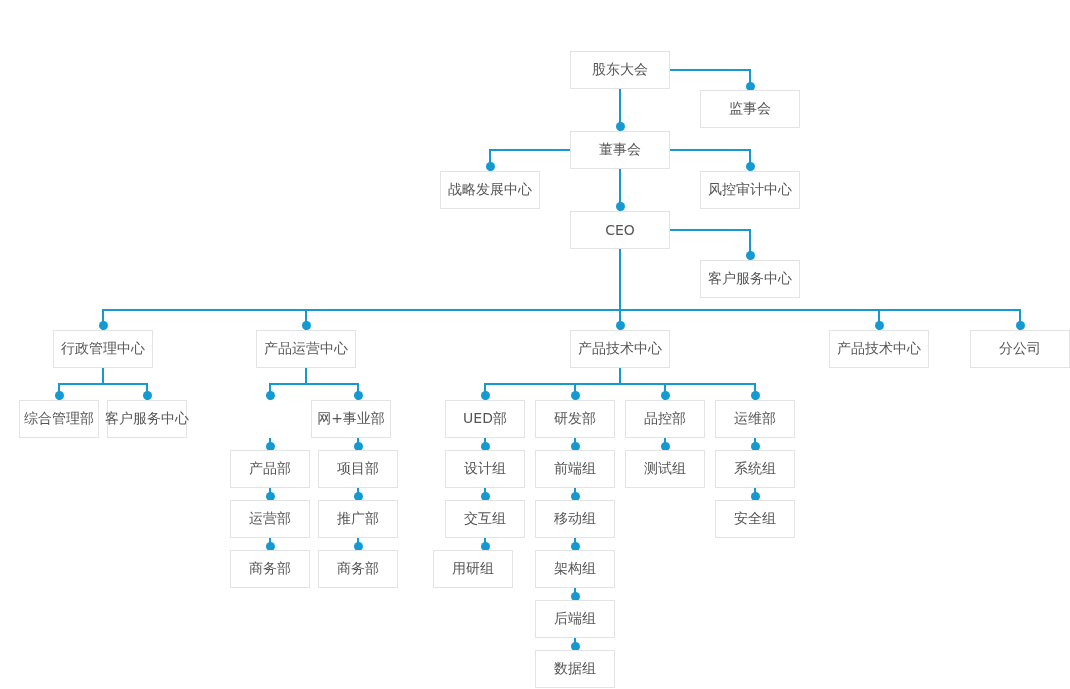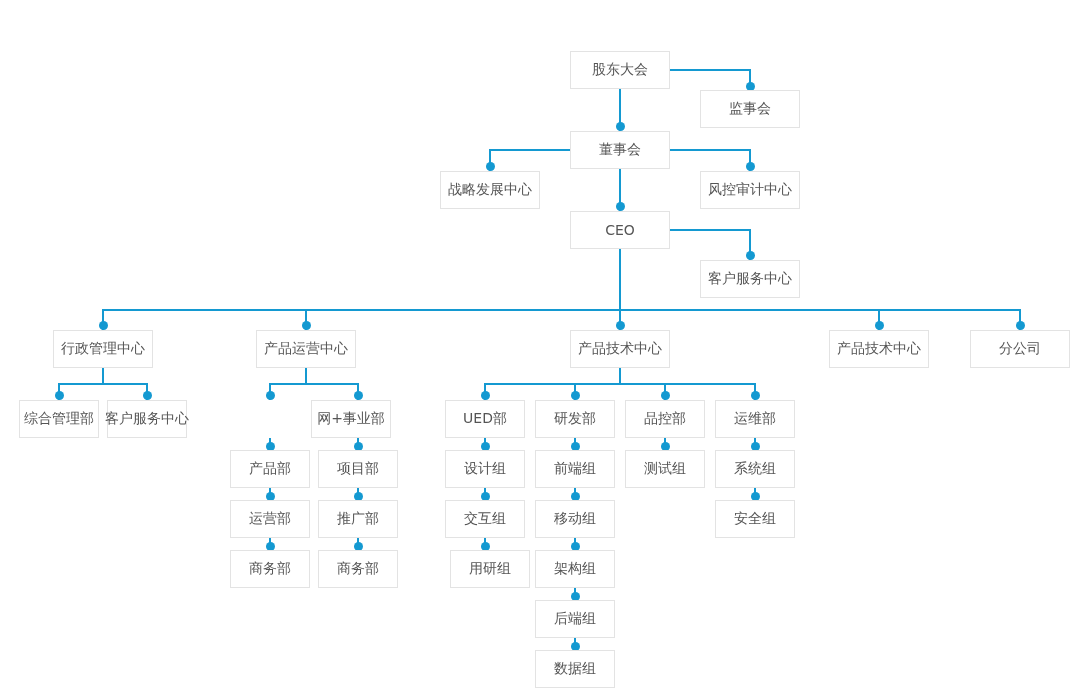--- a/index.html
+++ b/index.html
@@ -156,18 +156,18 @@
   <div class="node w80" style="left:535px;top:400px">研发部</div>
   <div class="node w80" style="left:625px;top:400px">品控部</div>
   <div class="node w80" style="left:715px;top:400px">运维部</div>
   <div class="node w80" style="left:445px;top:450px">设计组</div>
   <div class="node w80" style="left:535px;top:450px">前端组</div>
   <div class="node w80" style="left:625px;top:450px">测试组</div>
   <div class="node w80" style="left:715px;top:450px">系统组</div>
   <div class="node w80" style="left:445px;top:500px">交互组</div>
   <div class="node w80" style="left:535px;top:500px">移动组</div>
   <div class="node w80" style="left:715px;top:500px">安全组</div>
-  <div class="node w80" style="left:450px;top:550px">用研组</div>
+  <div class="node w80" style="left:433px;top:550px">用研组</div>
   <div class="node w80" style="left:535px;top:550px">架构组</div>
   <div class="node w80" style="left:535px;top:600px">后端组</div>
   <div class="node w80" style="left:535px;top:650px">数据组</div>
 
 </div>
 
 </body></html>

